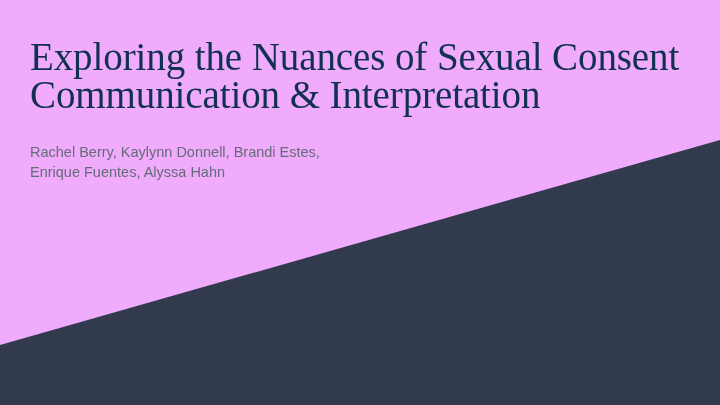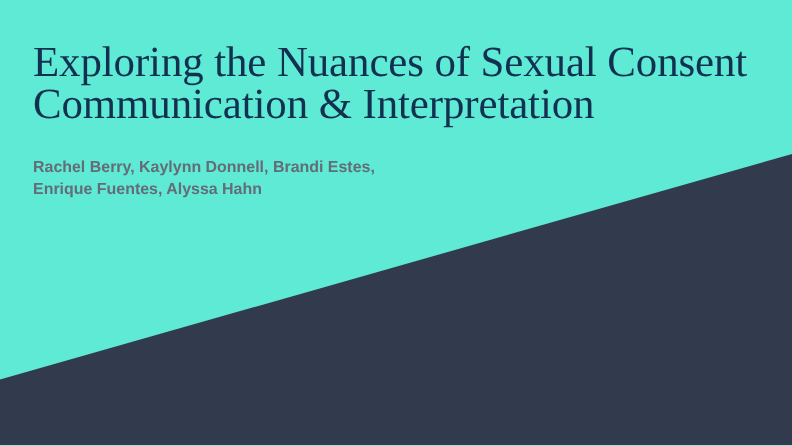--- a/index.html
+++ b/index.html
@@ -58,28 +58,28 @@
     font-size: 14.5px;
     line-height: 20px;
     font-weight: 400;
     color: #646c77;
     white-space: pre-line;
   }
 </style>
 </head>
 <body>
 
-<div id="slide" style="background: #5eead4;">
+<div id="slide" style="background: #f0abfc;">
 
   <div class="wedge-layer">
     <svg viewBox="0 0 720 405" preserveAspectRatio="none" aria-hidden="true">
       <polygon id="wedge-shape" points="0,345 720,140 720,405 0,405" fill="#323b4e"></polygon>
     </svg>
   </div>
 
   <div class="text-block">
     <h1 class="slide-title" style="color: rgb(18, 49, 80);">Exploring the Nuances of Sexual Consent
 Communication &amp; Interpretation</h1>
-    <p class="slide-subtitle" style="color: rgb(100, 108, 119); font-weight: bold;">Rachel Berry, Kaylynn Donnell, Brandi Estes,
+    <p class="slide-subtitle" style="color: rgb(100, 108, 119);">Rachel Berry, Kaylynn Donnell, Brandi Estes,
 Enrique Fuentes, Alyssa Hahn</p>
   </div>
 
 </div>
 
 </body></html>

